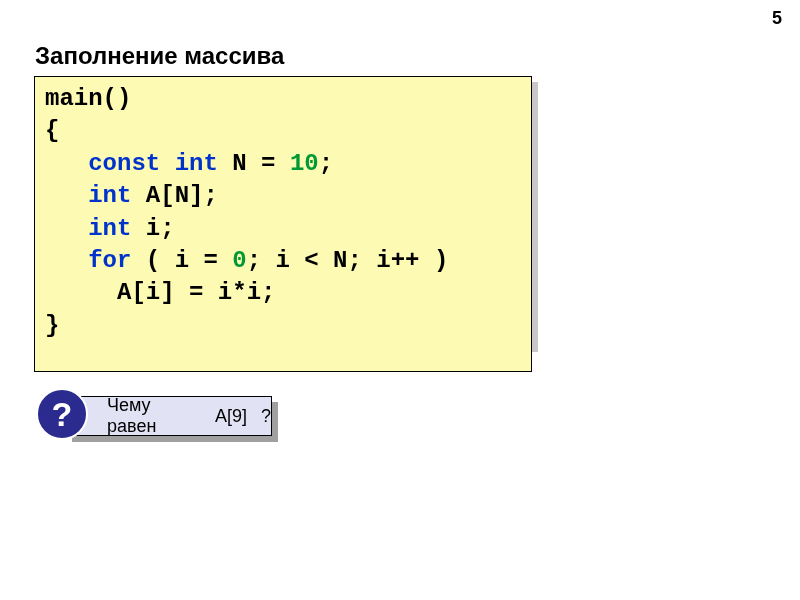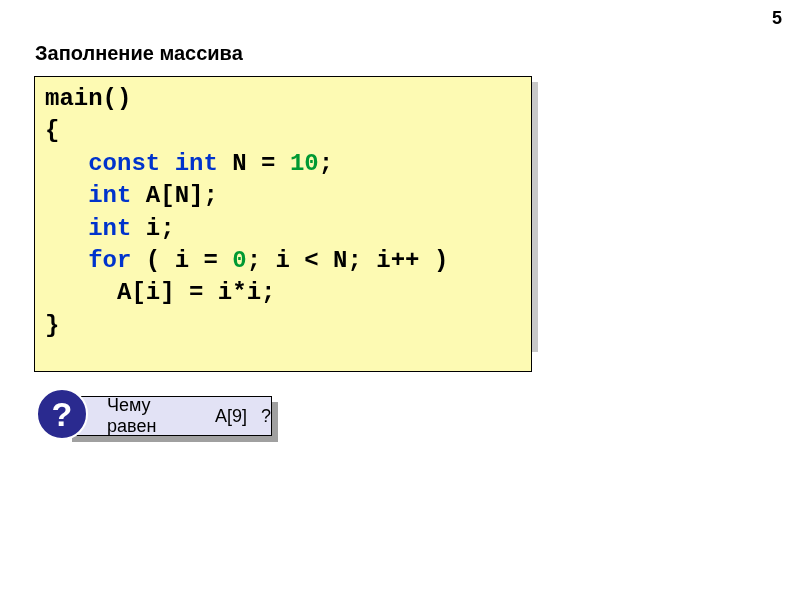--- a/index.html
+++ b/index.html
@@ -19,21 +19,21 @@
       top: 8px;
       right: 18px;
       font-weight: bold;
       font-size: 18px;
       color: #000;
     }
     .title {
       position: absolute;
       top: 42px;
       left: 35px;
-      font-size: 20px;
+      font-size: 24px;
       font-weight: bold;
       color: #000;
     }
     .code-shadow {
       position: absolute;
       top: 82px;
       left: 40px;
       width: 498px;
       height: 270px;
       background: #c8c8c8;

